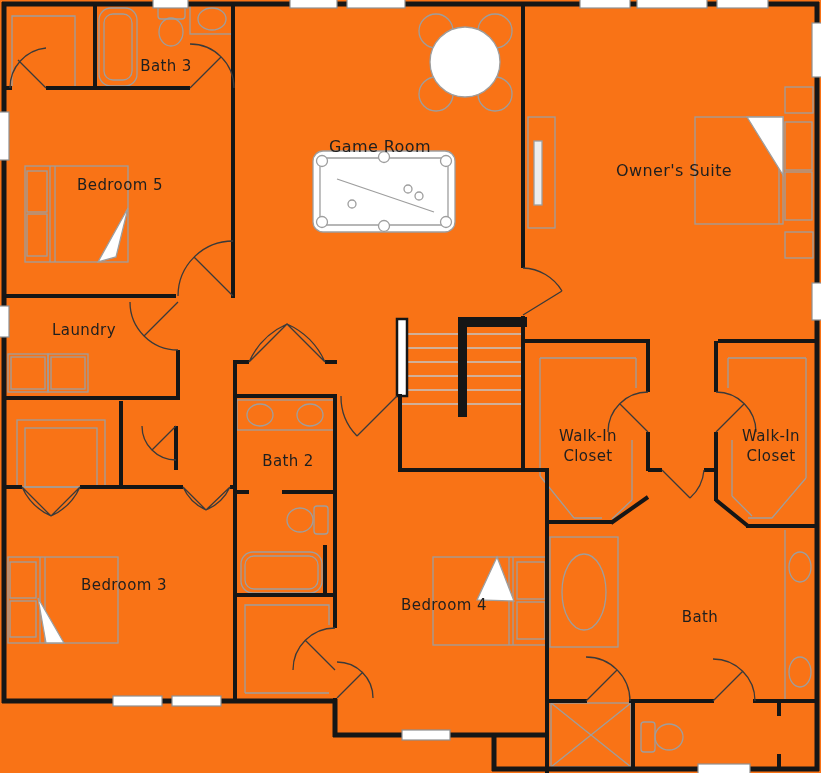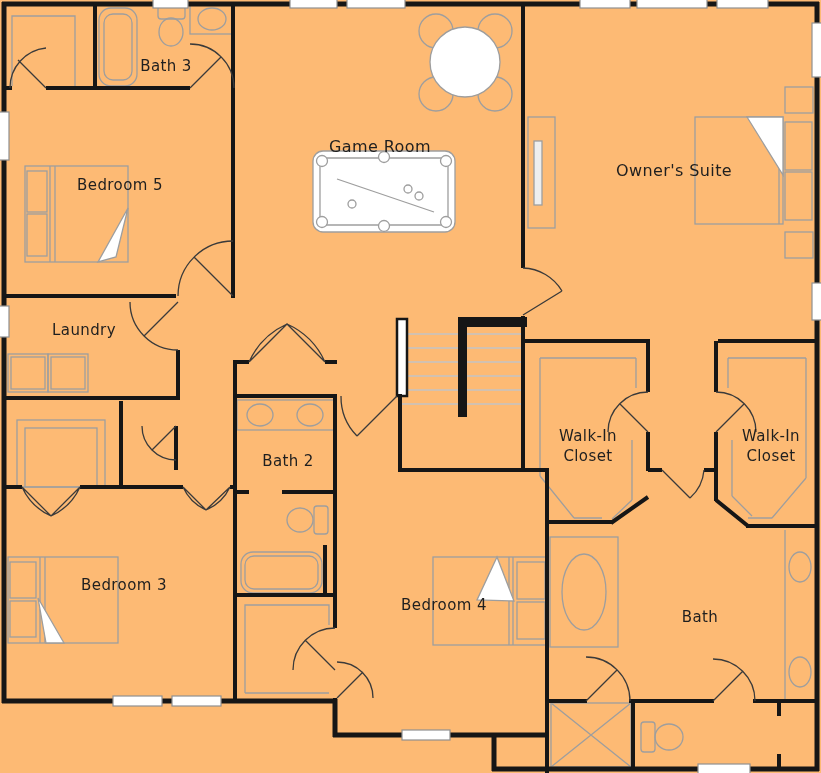--- a/index.html
+++ b/index.html
@@ -1,16 +1,16 @@
 <!DOCTYPE html>
 <html><head>
 <meta charset="utf-8">
 <style>
   html,body{margin:0;padding:0;background:#ffffff;}
-  #stage{position:relative;width:821px;height:773px;background:#fdba74;overflow:hidden;
+  #stage{position:relative;width:821px;height:773px;background:#f97316;overflow:hidden;
          font-family:"DejaVu Sans","Liberation Sans",sans-serif;}
   svg{display:block}
   .lbl{fill:#1f1f1f;font-family:"DejaVu Sans","Liberation Sans",sans-serif;
        font-size:15px;letter-spacing:.4px;}
   .lbl-big{font-size:16px;}
 </style>
 </head>
 <body>
 
 <div id="stage">

